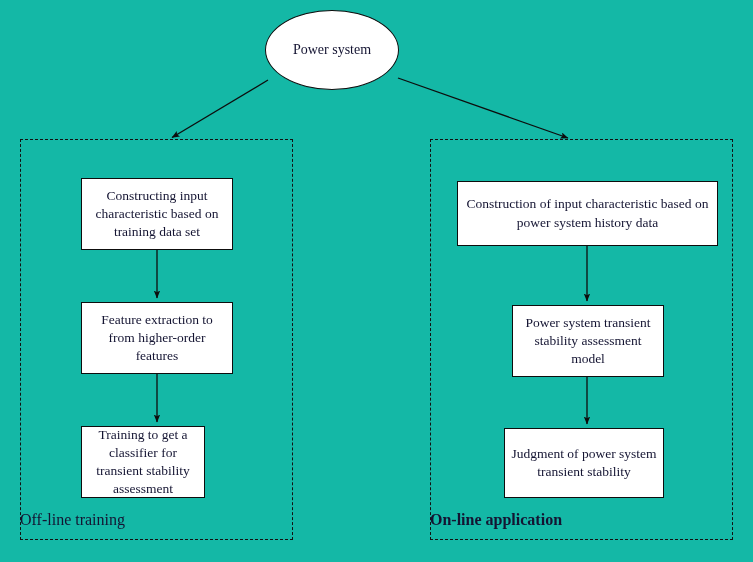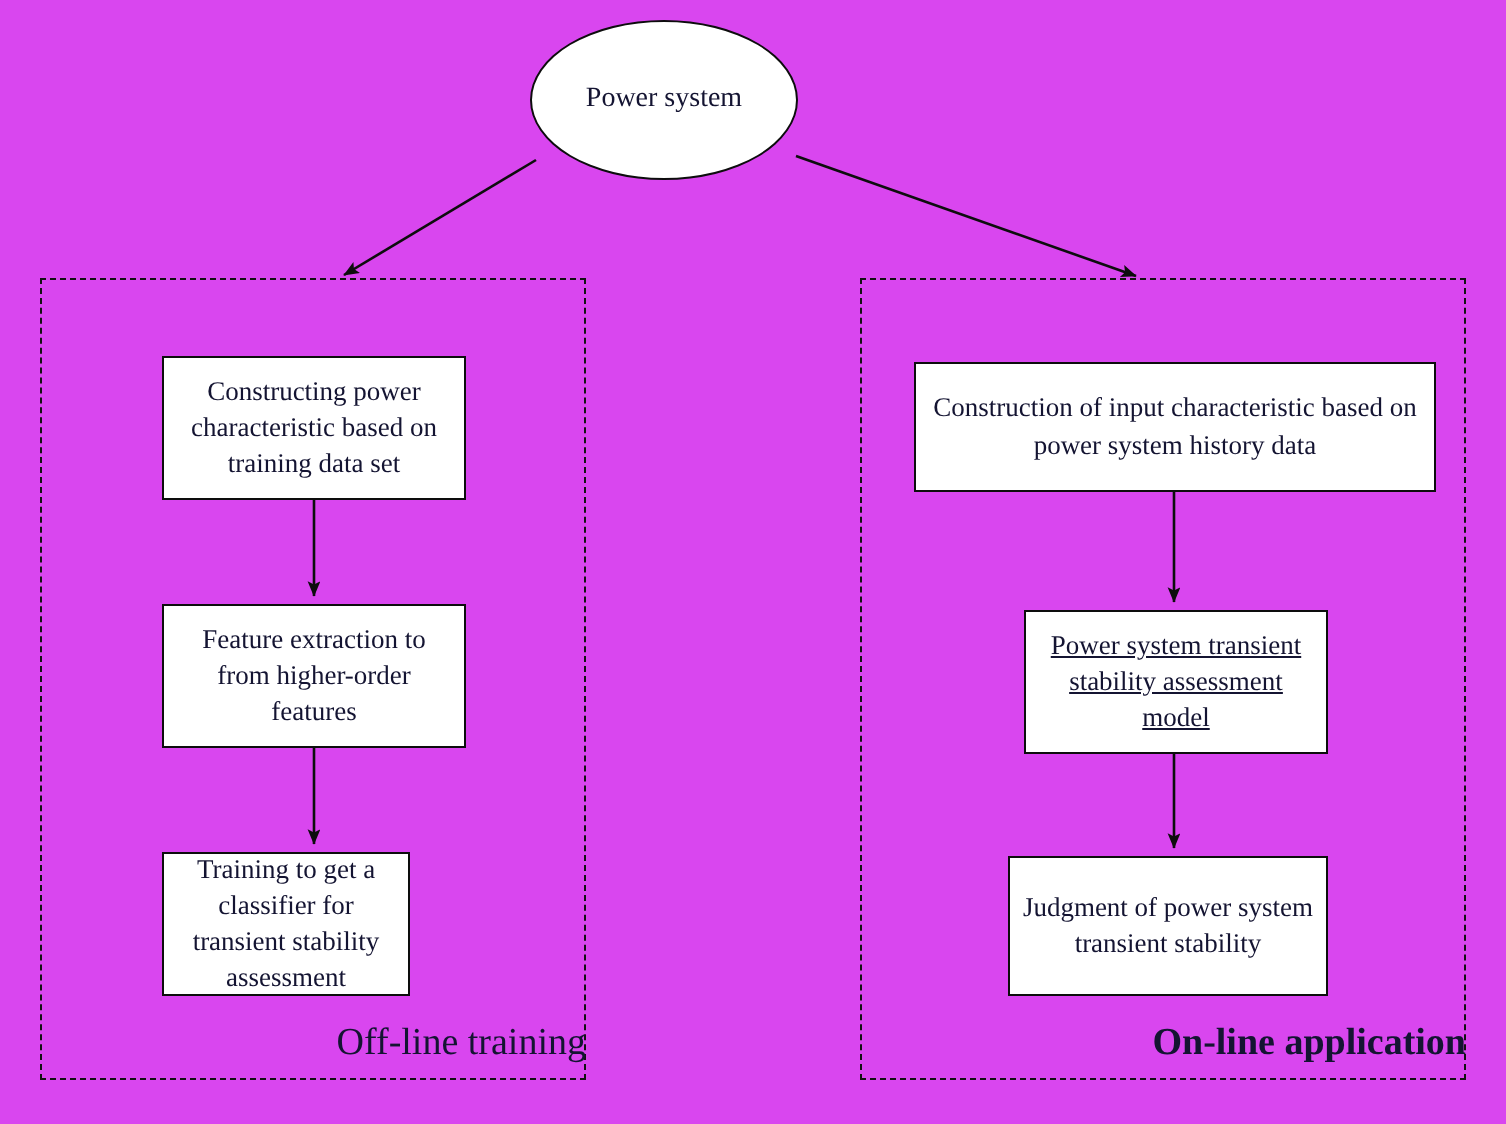--- a/index.html
+++ b/index.html
@@ -8,21 +8,21 @@
     background: #ffffff;
   }
   body {
     font-family: "Liberation Serif", "DejaVu Serif", serif;
     color: #1a1a2e;
   }
   #canvas {
     position: relative;
     width: 753px;
     height: 562px;
-    background: #d946ef;
+    background: #14b8a6;
     overflow: hidden;
   }
   svg.layer {
     position: absolute;
     left: 0;
     top: 0;
     width: 753px;
     height: 562px;
     pointer-events: none;
   }
@@ -49,22 +49,22 @@
     font-size: 14px;
   }
   .group-frame {
     position: absolute;
     box-sizing: border-box;
     border: 1.4px dashed #121212;
     background: transparent;
   }
   .group-caption {
     position: absolute;
-    text-align: right;
-    font-size: 19px;
+    text-align: left;
+    font-size: 16px;
     color: #141432;
     white-space: nowrap;
   }
   .node span, .group-caption span {
     display: block;
   }
 </style>
 </head>
 <body>
 
@@ -87,42 +87,42 @@
     <line x1="587" y1="377" x2="587" y2="424" stroke="#0d0d0d" stroke-width="1.3" marker-end="url(#arrowhead)"></line>
   </svg>
 
   <div class="node ellipse-node" style="left:265px; top:10px; width:134px; height:80px;">
     <span>Power system</span>
   </div>
 
   <div class="group-frame" style="left:20px; top:139px; width:273px; height:401px;"></div>
 
   <div class="node proc-box" style="left:81px; top:178px; width:152px; height:72px;">
-    <span>Constructing power characteristic based on training data set</span>
+    <span>Constructing input characteristic based on training data set</span>
   </div>
 
   <div class="node proc-box" style="left:81px; top:302px; width:152px; height:72px;">
     <span>Feature extraction to from higher-order features</span>
   </div>
 
   <div class="node proc-box" style="left:81px; top:426px; width:124px; height:72px;">
     <span>Training to get a classifier for transient stability assessment</span>
   </div>
 
   <div class="group-caption" style="left:20px; top:511px; width:273px;">
     <span>Off-line training</span>
   </div>
 
   <div class="group-frame" style="left:430px; top:139px; width:303px; height:401px;"></div>
 
   <div class="node proc-box" style="left:457px; top:181px; width:261px; height:65px;text-align:center;">
     <span>Construction of input characteristic based on power system history data</span>
   </div>
 
-  <div class="node proc-box" style="left:512px; top:305px; width:152px; height:72px;text-decoration:underline;">
+  <div class="node proc-box" style="left:512px; top:305px; width:152px; height:72px;">
     <span>Power system transient stability assessment model</span>
   </div>
 
   <div class="node proc-box" style="left:504px; top:428px; width:160px; height:70px;">
     <span>Judgment of power system transient stability</span>
   </div>
 
   <div class="group-caption" style="left:430px; top:511px; width:303px;font-weight:bold;">
     <span>On-line application</span>
   </div>

